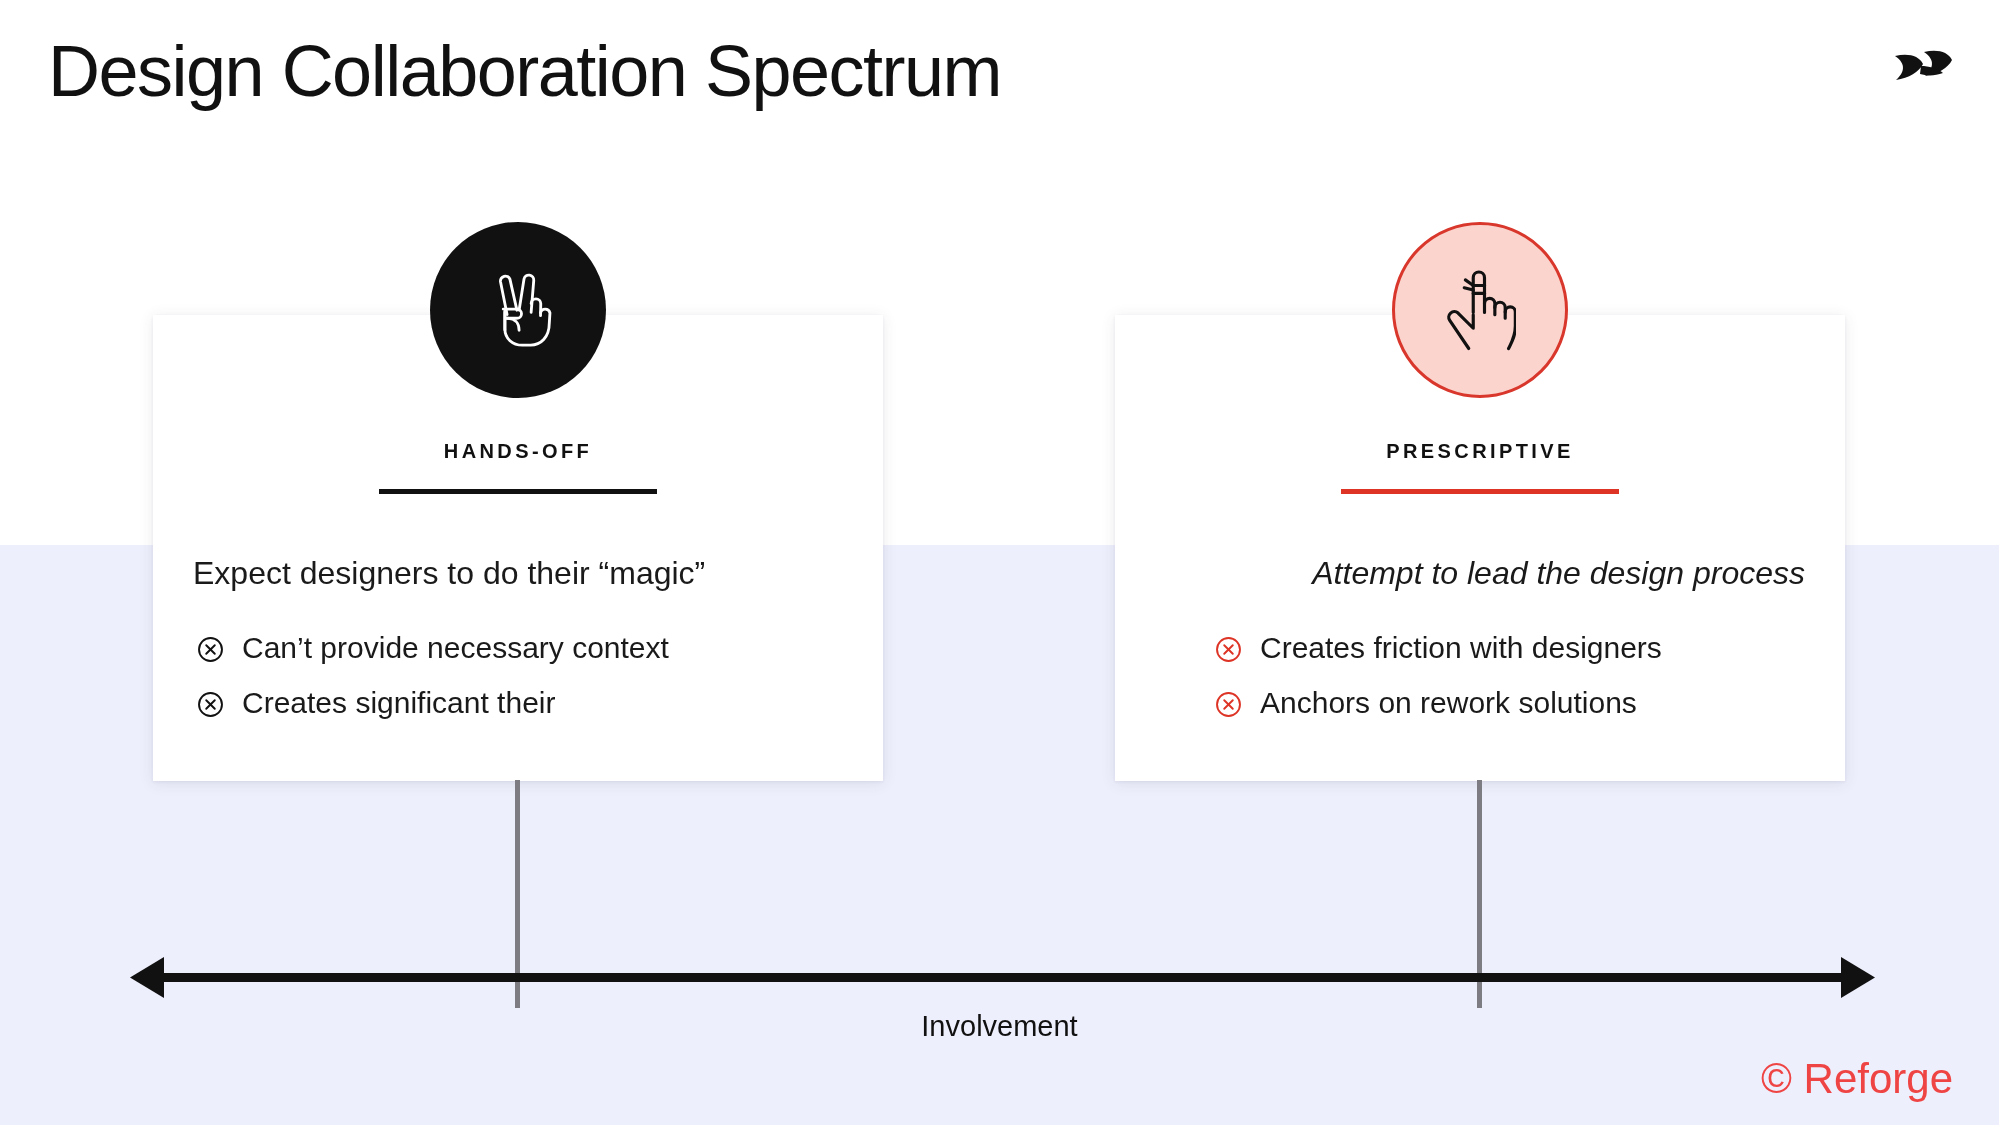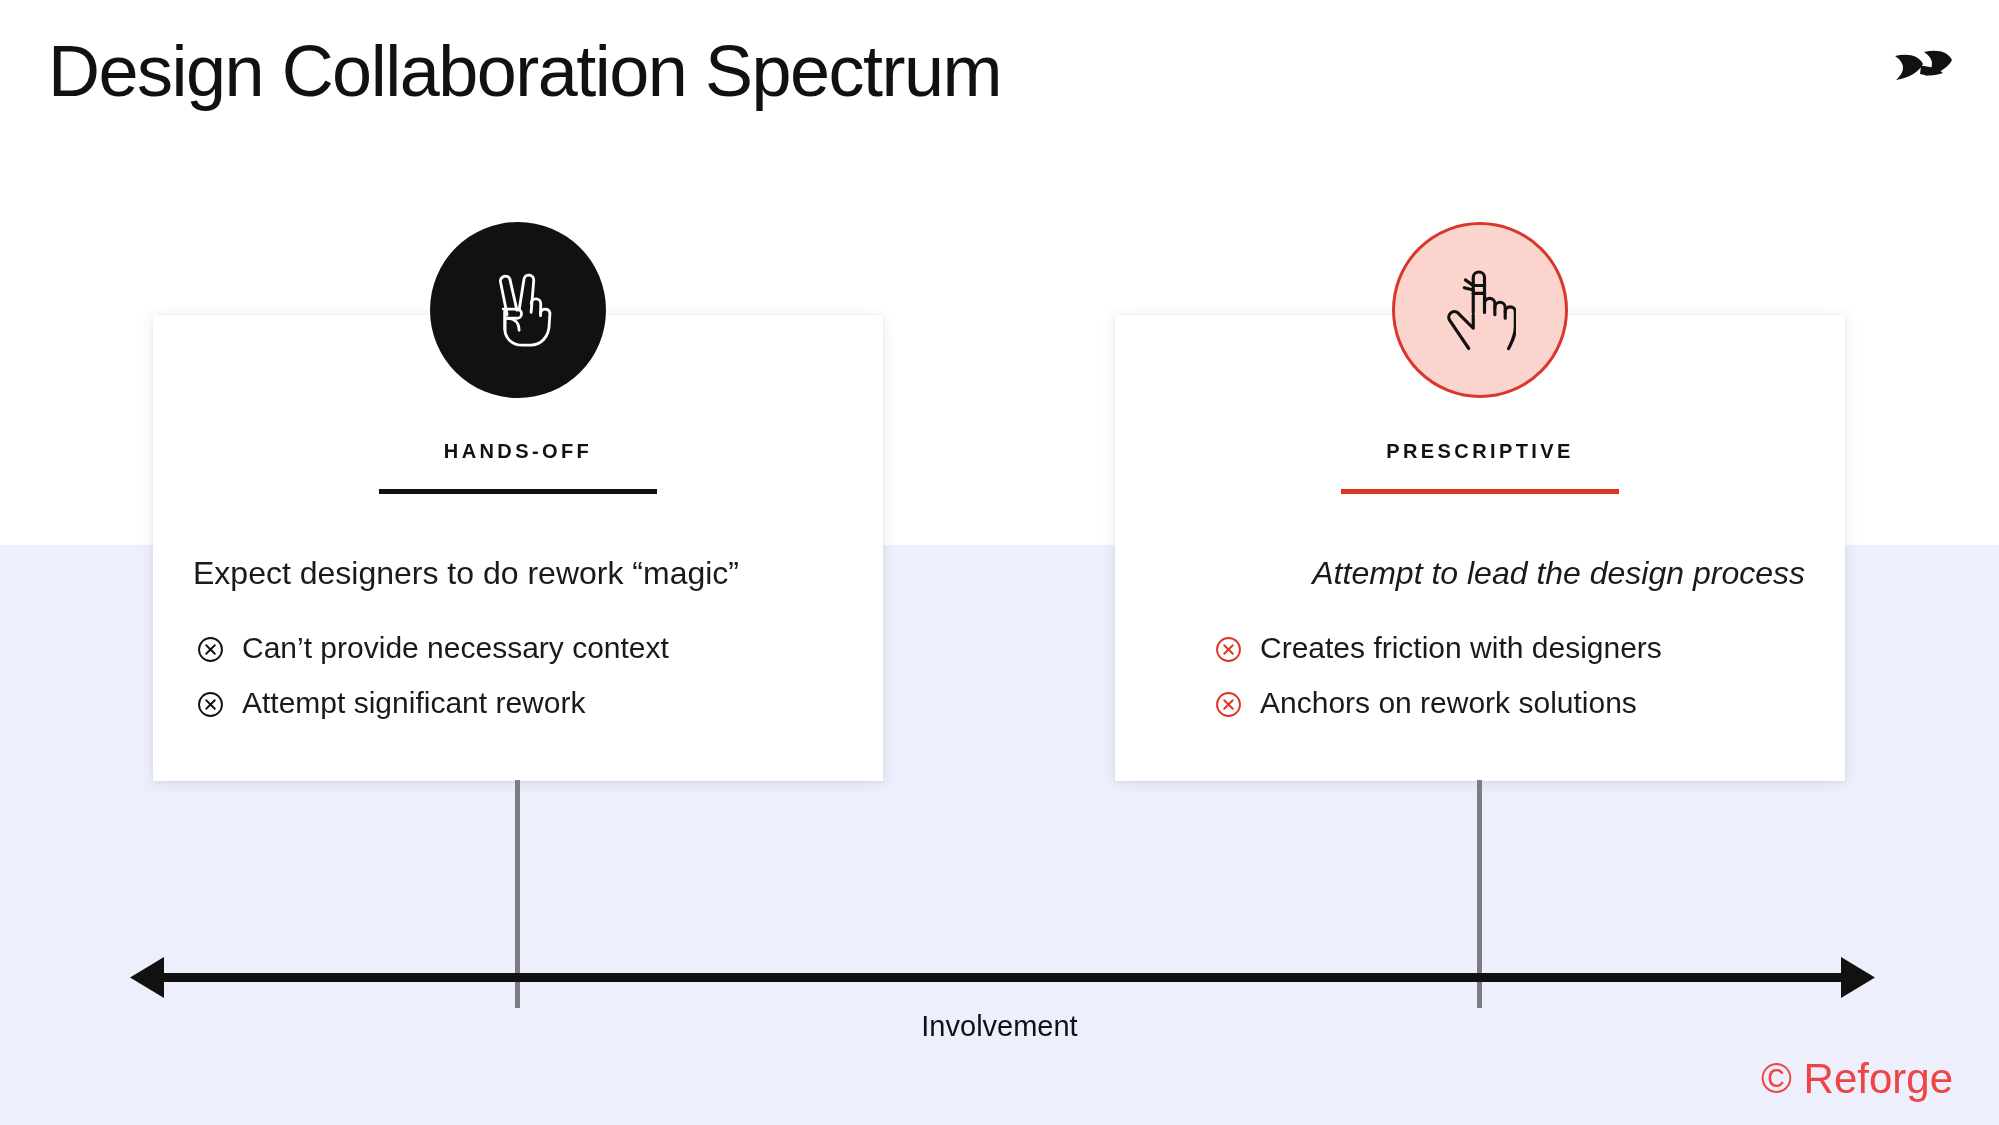--- a/index.html
+++ b/index.html
@@ -230,40 +230,40 @@
       </svg>
     </span>
   </div>
 
   <div class="card left">
     <div class="card-head">
       <div class="card-title">HANDS-OFF</div>
       <div class="title-rule"></div>
     </div>
 
-    <div class="card-lead">Expect designers to do rework “magic”</div>
+    <div class="card-lead">Expect designers to do their “magic”</div>
 
     <ul class="bullets">
       <li class="bullet">
         <span class="bullet-icon">
           <svg viewBox="0 0 24 24" width="27" height="27" aria-hidden="true" fill="none" stroke="#111111" stroke-width="1.7" stroke-linecap="round">
             <circle cx="12" cy="12" r="10.2"></circle>
             <path d="M8.2 8.2 L15.8 15.8 M15.8 8.2 L8.2 15.8"></path>
           </svg>
         </span>
         <span>Can’t provide necessary context</span>
       </li>
       <li class="bullet">
         <span class="bullet-icon">
           <svg viewBox="0 0 24 24" width="27" height="27" aria-hidden="true" fill="none" stroke="#111111" stroke-width="1.7" stroke-linecap="round">
             <circle cx="12" cy="12" r="10.2"></circle>
             <path d="M8.2 8.2 L15.8 15.8 M15.8 8.2 L8.2 15.8"></path>
           </svg>
         </span>
-        <span>Attempt significant rework</span>
+        <span>Creates significant their</span>
       </li>
     </ul>
   </div>
 
   <div class="card right">
     <div class="card-head">
       <div class="card-title">PRESCRIPTIVE</div>
       <div class="title-rule"></div>
     </div>
 

